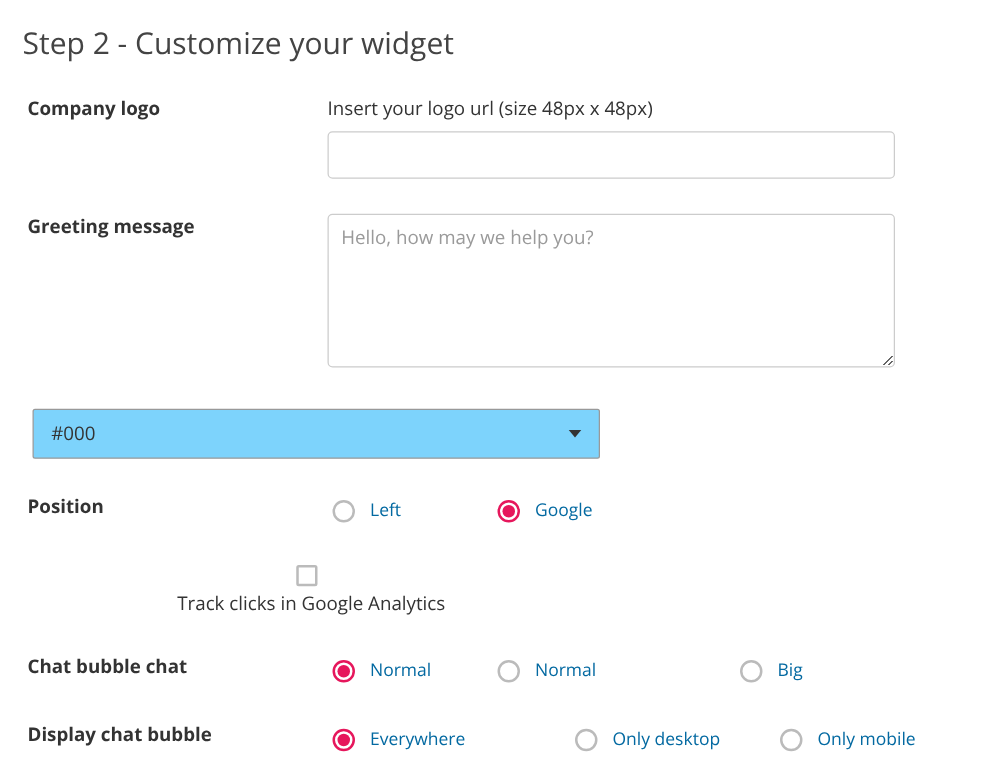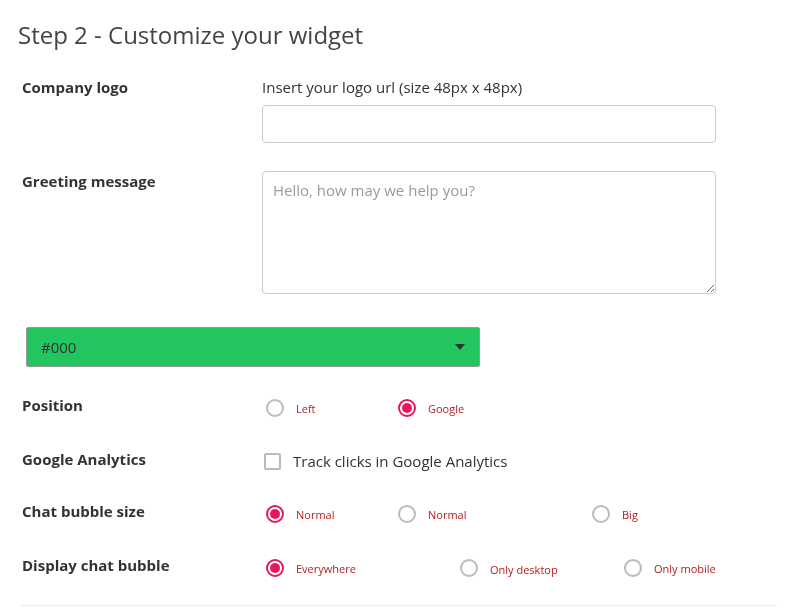--- a/index.html
+++ b/index.html
@@ -55,21 +55,21 @@
       position: relative;
       width: 100%;
     }
     .select-box {
       width: 100%;
       border: 1px solid #999;
       border-radius: 2px;
       padding: 7px 12px;
       font-size: 15px;
       color: #333;
-      background: #22c55e;
+      background: #7dd3fc;
       cursor: pointer;
       display: flex;
       align-items: center;
       justify-content: space-between;
     }
     .caret-down {
       width: 0; height: 0;
       border-left: 5px solid transparent;
       border-right: 5px solid transparent;
       border-top: 6px solid #333;
@@ -101,27 +101,28 @@
     }
     .radio-option.selected .radio-circle::after {
       content: "";
       position: absolute;
       top: 2px; left: 2px;
       width: 10px; height: 10px;
       background: #e6175c;
       border-radius: 50%;
     }
     .radio-text {
-      font-size: 11px;
-      color: #b91c1c;
+      font-size: 14px;
+      color: #0369a1;
     }
     .checkbox-wrap {
       display: flex;
       align-items: center;
       cursor: pointer;
+      flex-direction: column;
     }
     .checkbox-box {
       width: 17px;
       height: 17px;
       border: 2px solid #bbb;
       border-radius: 2px;
       margin-right: 10px;
       flex-shrink: 0;
       background: #fff;
     }
@@ -176,31 +177,30 @@
       </div>
       <div class="radio-option selected">
         <span class="radio-circle"></span>
         <span class="radio-text">Google</span>
       </div>
     </div>
   </div>
 </div>
 
 <div class="form-row">
-  <div class="form-label">Google Analytics</div>
   <div class="form-control-col">
     <div class="checkbox-wrap">
       <span class="checkbox-box"></span>
       <span class="checkbox-text">Track clicks in Google Analytics</span>
     </div>
   </div>
 </div>
 
 <div class="form-row">
-  <div class="form-label">Chat bubble size</div>
+  <div class="form-label">Chat bubble chat</div>
   <div class="form-control-col">
     <div class="radio-group">
       <div class="radio-option selected">
         <span class="radio-circle"></span>
         <span class="radio-text">Normal</span>
       </div>
       <div class="radio-option wide">
         <span class="radio-circle"></span>
         <span class="radio-text">Normal</span>
       </div>

